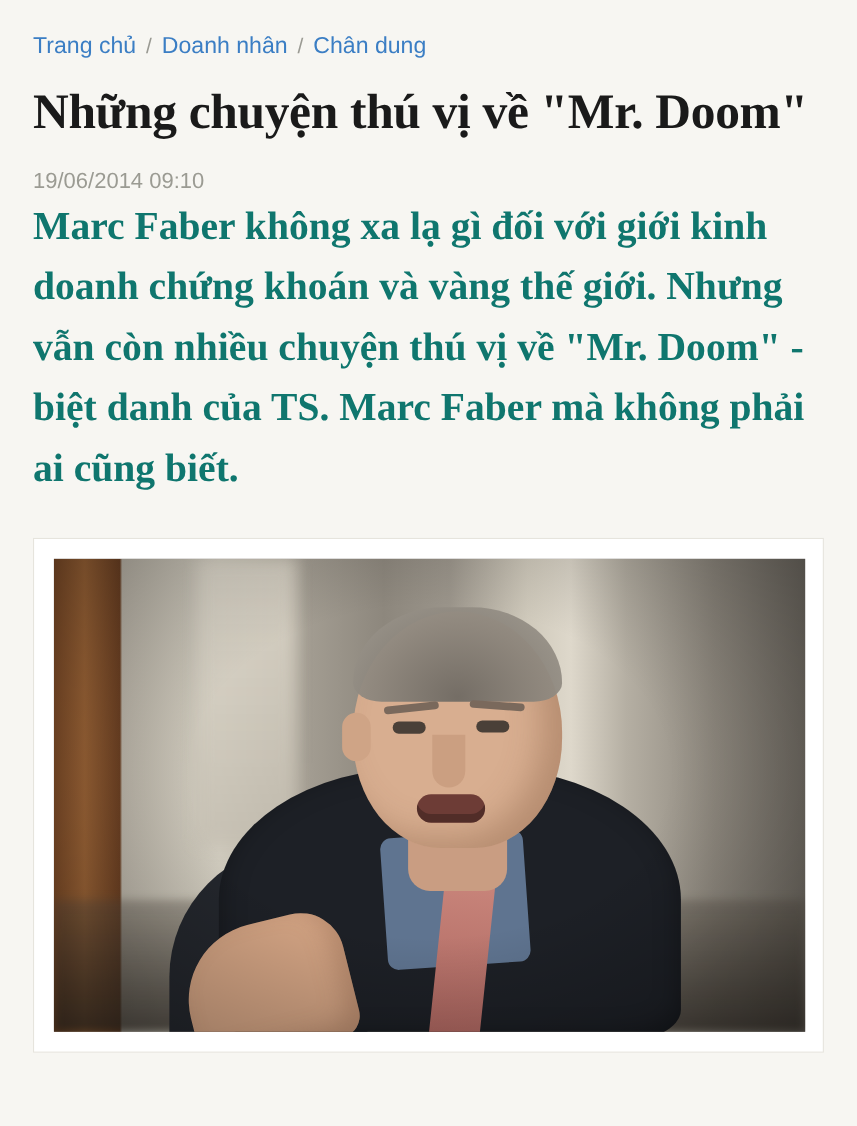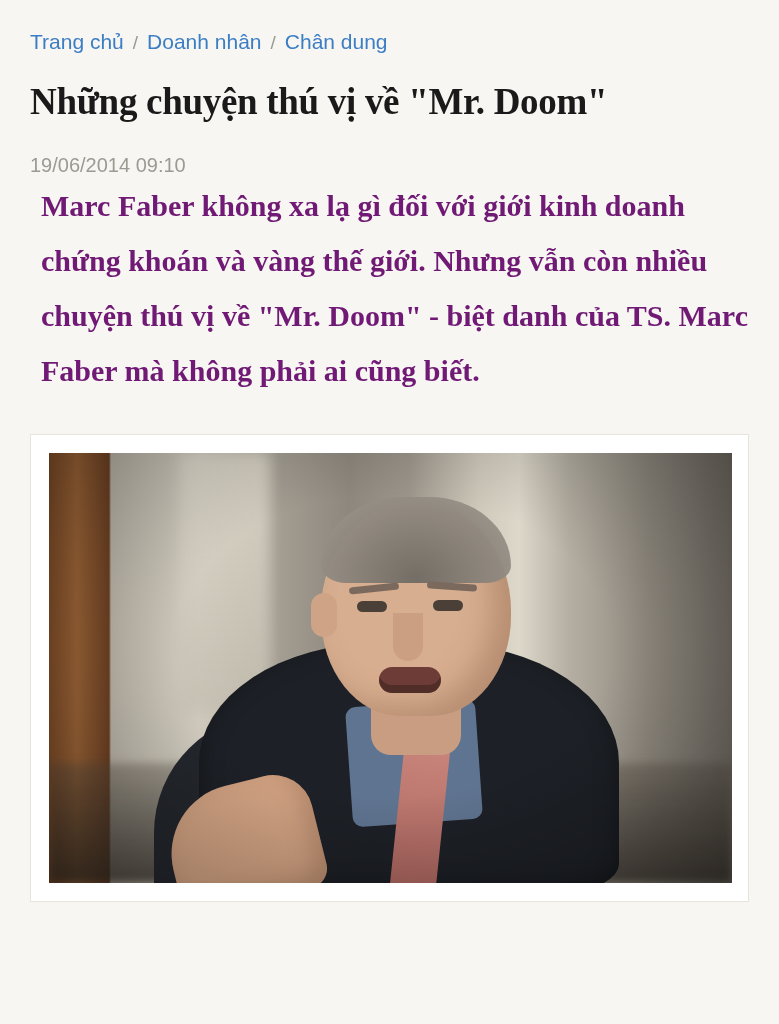--- a/index.html
+++ b/index.html
@@ -38,44 +38,44 @@
   .breadcrumb .sep {
     color: #9a9a93;
     padding: 0 9px;
     font-size: 19px;
   }
 
   
   .article-title {
     font-family: "Liberation Serif", serif;
     font-weight: bold;
-    font-size: 37px;
+    font-size: 45px;
     line-height: 53px;
     letter-spacing: -0.3px;
     color: #1a1a1a;
     margin: 0 0 24px 0;
     max-width: 720px;
   }
 
   
   .timestamp {
     font-family: "Liberation Sans", sans-serif;
     font-size: 20px;
     line-height: 26px;
     color: #9b9b93;
   }
 
   
   .lead {
     font-family: "Liberation Serif", serif;
     font-weight: bold;
-    font-size: 30px;
+    font-size: 36px;
     line-height: 55px;
-    color: #701a75;
-    margin: 0 0 36px 11px;
+    color: #0f766e;
+    margin: 0 0 36px 0;
     max-width: 725px;
   }
 
   
   .figure {
     background: #ffffff;
     border: 1px solid #e6e4dd;
     padding: 18px 18px 18px 18px;
     box-sizing: border-box;
     width: 719px;

